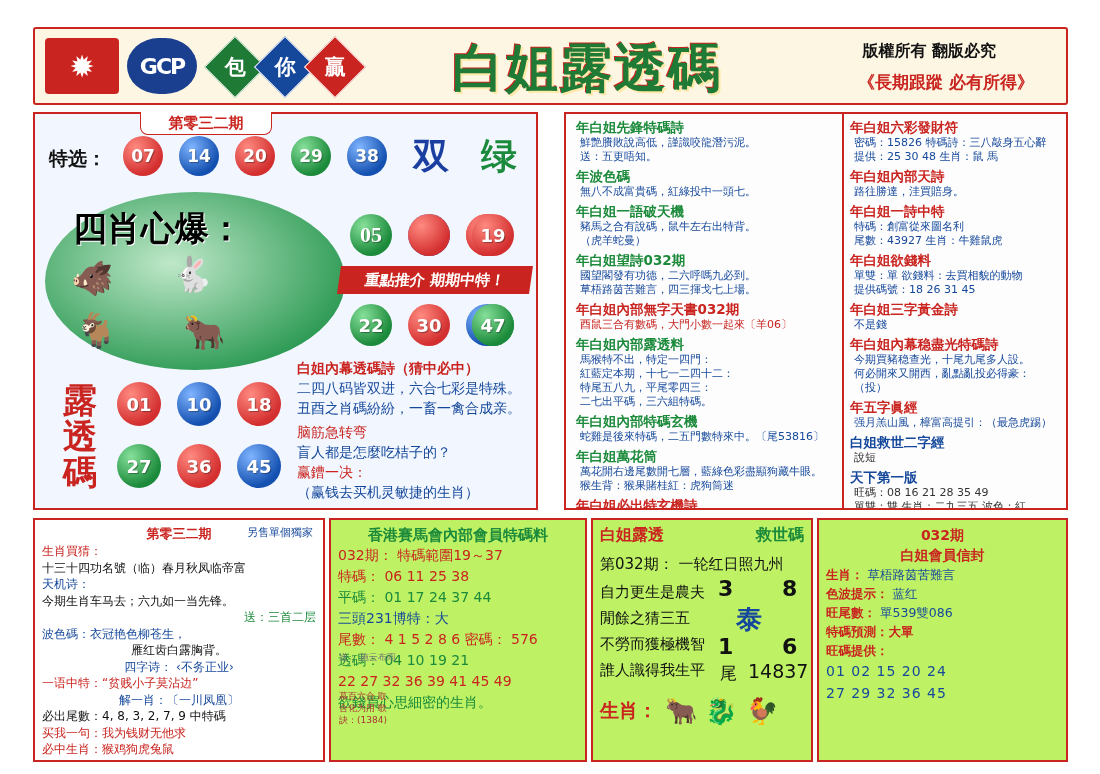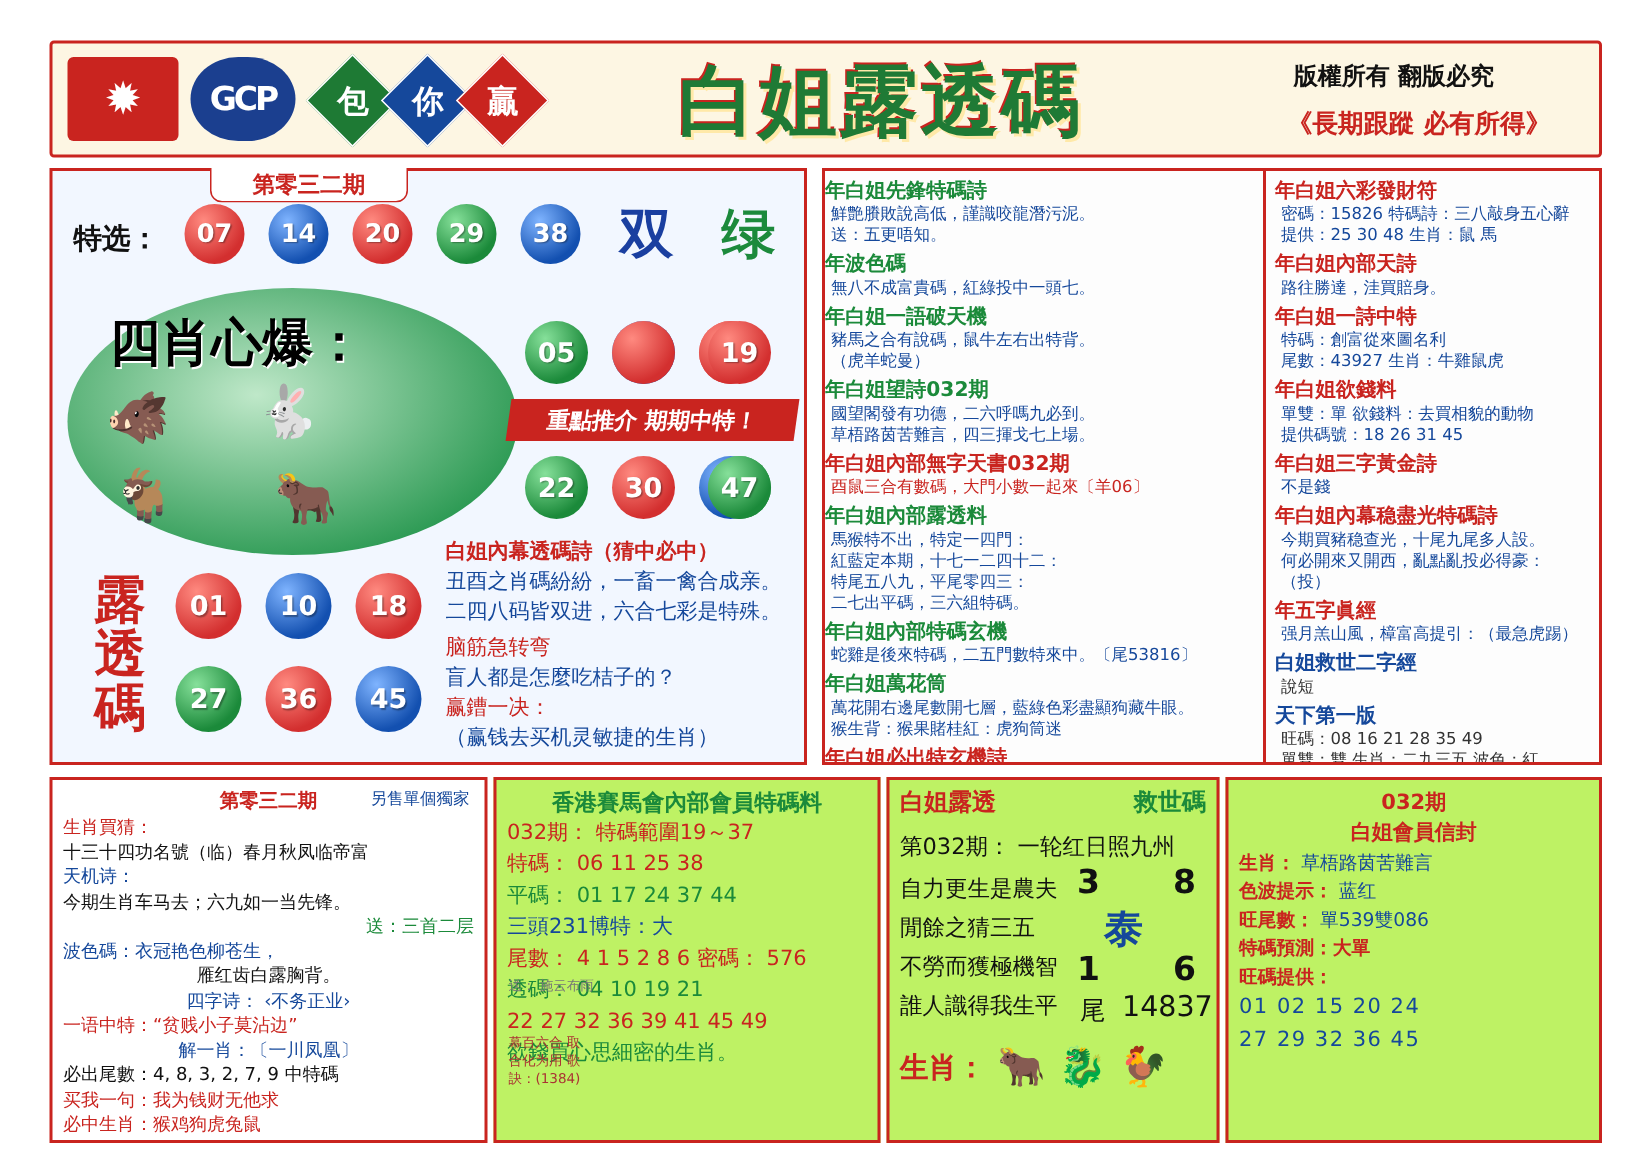--- a/index.html
+++ b/index.html
@@ -53,23 +53,23 @@
   .hdr-right2{
     position:absolute;right:32px;top:42px;font-size:17px;color:#c9241f;font-weight:bold;
   }
 
   
   .left-panel{
     position:absolute;left:33px;top:112px;width:505px;height:398px;
     border:2px solid #c9241f;box-sizing:border-box;background:#f2f7ff;
   }
   .mid-panel{
-    position:absolute;left:548px;top:112px;width:329px;height:398px;
+    position:absolute;left:564px;top:112px;width:329px;height:398px;
     border:2px solid #c9241f;box-sizing:border-box;background:#fdfdfd;
-    padding:5px 0;overflow:hidden;
+    padding:5px 10px;overflow:hidden;
   }
   .right-panel{
     position:absolute;left:842px;top:112px;width:226px;height:398px;
     border:2px solid #c9241f;box-sizing:border-box;background:#fdfdfd;
     padding:5px 6px;overflow:hidden;
   }
 
   
   .period-tag{
     position:absolute;left:105px;top:-2px;width:130px;height:22px;
@@ -111,21 +111,21 @@
     position:absolute;left:38px;top:92px;font-size:34px;font-weight:bold;color:#000000;
     text-shadow:1px 1px 0 #fff;
   }
   .animals{position:absolute;left:28px;top:140px;width:260px;height:110px;font-size:34px;}
   .animals span{position:absolute;}
   .an1{left:8px;top:4px;}
   .an2{left:108px;top:0px;}
   .an3{left:12px;top:56px;}
   .an4{left:120px;top:58px;}
 
-  .rk-row1 .ball{position:absolute;top:100px;width:42px;height:42px;font-size:18px;}
+  .rk-row1 .ball{position:absolute;top:100px;width:42px;height:42px;font-size:22px;font-family:Liberation Serif, serif;}
   .rk-row1 .ball:nth-child(1){left:315px;}
   .rk-row1 .ball:nth-child(2){left:373px;}
   .rk-row1 .ball:nth-child(3){left:431px;}
   .rk-row1 .ball:nth-child(4){left:435px;}
   .rk-row2 .ball{position:absolute;top:190px;width:42px;height:42px;font-size:18px;}
 
   .recommend{
     position:absolute;left:304px;top:152px;width:192px;height:28px;
     background:#c9241f;color:#fff;font-size:15px;font-weight:bold;
     display:flex;align-items:center;justify-content:center;
@@ -265,22 +265,22 @@
       <div class="ball b-red">01</div>
       <div class="ball b-blue">10</div>
       <div class="ball b-red">18</div>
       <div class="ball b-green">27</div>
       <div class="ball b-red">36</div>
       <div class="ball b-blue">45</div>
     </div>
 
     <div class="poem-box">
       <div class="title">白姐內幕透碼詩（猜中必中）</div>
+      <div class="blue">二四八码皆双进，六合七彩是特殊。</div>
       <div class="blue">丑酉之肖碼紛紛，一畜一禽合成亲。</div>
-      <div class="blue">二四八码皆双进，六合七彩是特殊。</div>
       <div class="pink" style="margin-top:4px;">脑筋急转弯</div>
       <div class="blue">盲人都是怎麼吃桔子的？</div>
       <div class="pink">赢鏪一决：</div>
       <div class="blue">（赢钱去买机灵敏捷的生肖）</div>
     </div>
   </div>
 
   <div class="mid-panel">
     <div class="art">
         <div class="art-h">年白姐先鋒特碼詩</div>

